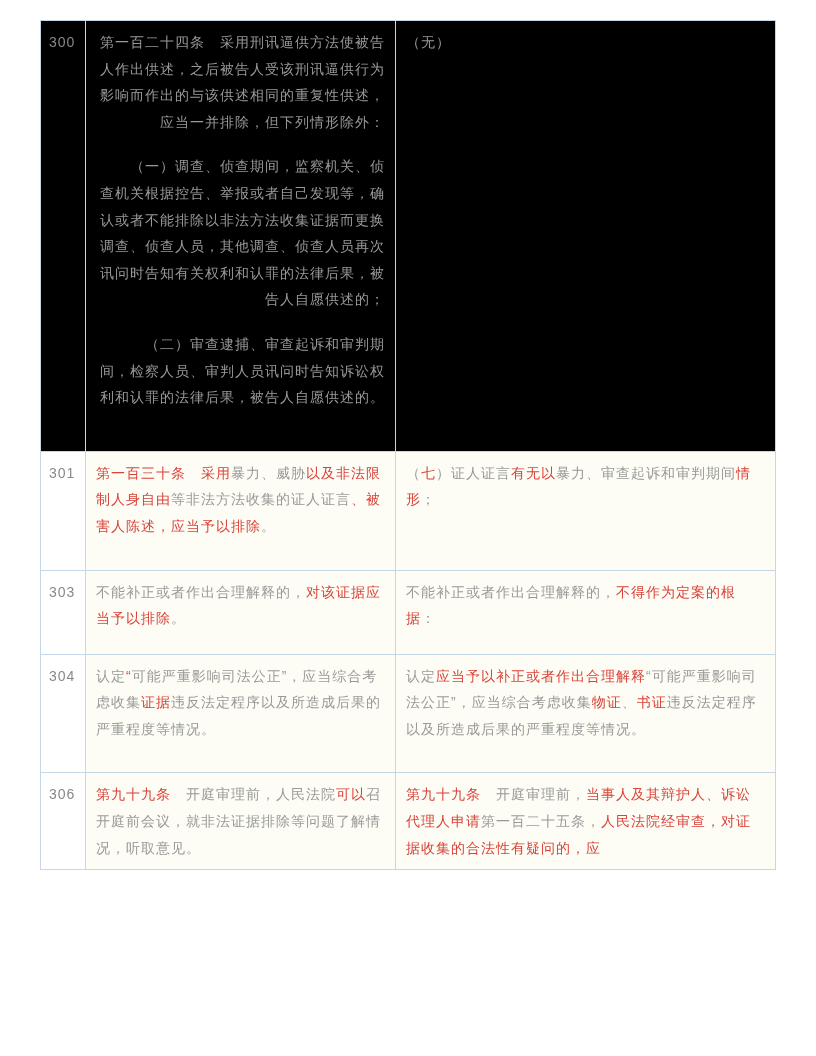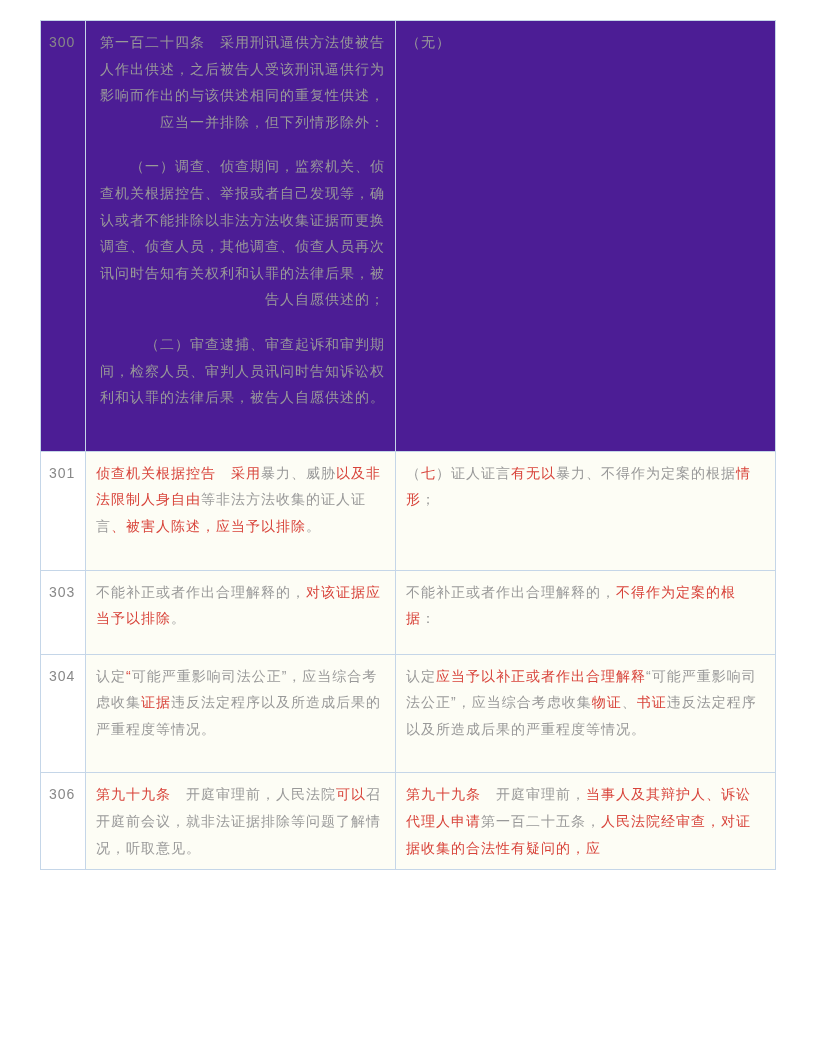--- a/index.html
+++ b/index.html
@@ -38,41 +38,41 @@
     width: 310px;
   }
   td.right {
     width: auto;
   }
   .gray { color: #999; }
   .red { color: #d8433a; }
   .para { margin-bottom: 18px; }
   .para:last-child { margin-bottom: 0; }
   tr.bg-yellow td.left, tr.bg-yellow td.right { background: #fdfdf5; }
-  tr.bg-none td { background: #4c1d95; }
+  tr.bg-none td { background: #000000; }
 </style>
 </head>
 <body>
 
 <div class="page">
   <table>
     <tbody id="tbody">
         <tr class="bg-none">
           <td class="num">300</td>
           <td class="left" style="padding-bottom: 40px; text-align: right;">
             <div class="para"><span class="gray">第一百二十四条　采用刑讯逼供方法使被告人作出供述，之后被告人受该刑讯逼供行为影响而作出的与该供述相同的重复性供述，应当一并排除，但下列情形除外：</span></div>
             <div class="para"><span class="gray">　　（一）调查、侦查期间，监察机关、侦查机关根据控告、举报或者自己发现等，确认或者不能排除以非法方法收集证据而更换调查、侦查人员，其他调查、侦查人员再次讯问时告知有关权利和认罪的法律后果，被告人自愿供述的；</span></div>
             <div class="para"><span class="gray">　　（二）审查逮捕、审查起诉和审判期间，检察人员、审判人员讯问时告知诉讼权利和认罪的法律后果，被告人自愿供述的。</span></div>
           </td>
           <td class="right"><span class="gray">（无）</span></td>
         </tr>
         <tr class="bg-yellow">
           <td class="num">301</td>
-          <td class="left" style="padding-bottom: 30px;"><span class="red">侦查机关根据控告　采用</span><span class="gray">暴力、威胁</span><span class="red">以及非法</span><span class="red">限制人身自由</span><span class="gray">等非法方法收集的证人证言</span><span class="red">、被害人陈述，应当予以排除</span><span class="gray">。</span></td>
-          <td class="right"><span class="gray">（</span><span class="red">七</span><span class="gray">）证人证言</span><span class="red">有无以</span><span class="gray">暴力、不得作为定案的根据</span><span class="red">情形</span><span class="gray">；</span></td>
+          <td class="left" style="padding-bottom: 30px;"><span class="red">第一百三十条　采用</span><span class="gray">暴力、威胁</span><span class="red">以及非法</span><span class="red">限制人身自由</span><span class="gray">等非法方法收集的证人证言</span><span class="red">、被害人陈述，应当予以排除</span><span class="gray">。</span></td>
+          <td class="right"><span class="gray">（</span><span class="red">七</span><span class="gray">）证人证言</span><span class="red">有无以</span><span class="gray">暴力、审查起诉和审判期间</span><span class="red">情形</span><span class="gray">；</span></td>
         </tr>
         <tr class="bg-yellow">
           <td class="num">303</td>
           <td class="left" style="padding-bottom: 22px;"><span class="gray">不能补正或者作出合理解释的，</span><span class="red">对该证据应当予以排除</span><span class="gray">。</span></td>
           <td class="right"><span class="gray">不能补正或者作出合理解释的，</span><span class="red">不得作为定案的根据</span><span class="gray">：</span></td>
         </tr>
         <tr class="bg-yellow">
           <td class="num">304</td>
           <td class="left" style="padding-bottom: 30px;"><span class="gray">认定</span><span class="red">“</span><span class="gray">可能严重影响司法公正”，应当综合考虑收集</span><span class="red">证据</span><span class="gray">违反法定程序以及所造成后果的严重程度等情况。</span></td>
           <td class="right"><span class="gray">认定</span><span class="red">应当予以补正或者作出合理解释</span><span class="gray">“可能严重影响司法公正”，应当综合考虑收集</span><span class="red">物证</span><span class="gray">、</span><span class="red">书证</span><span class="gray">违反法定程序以及所造成后果的严重程度等情况。</span></td>

